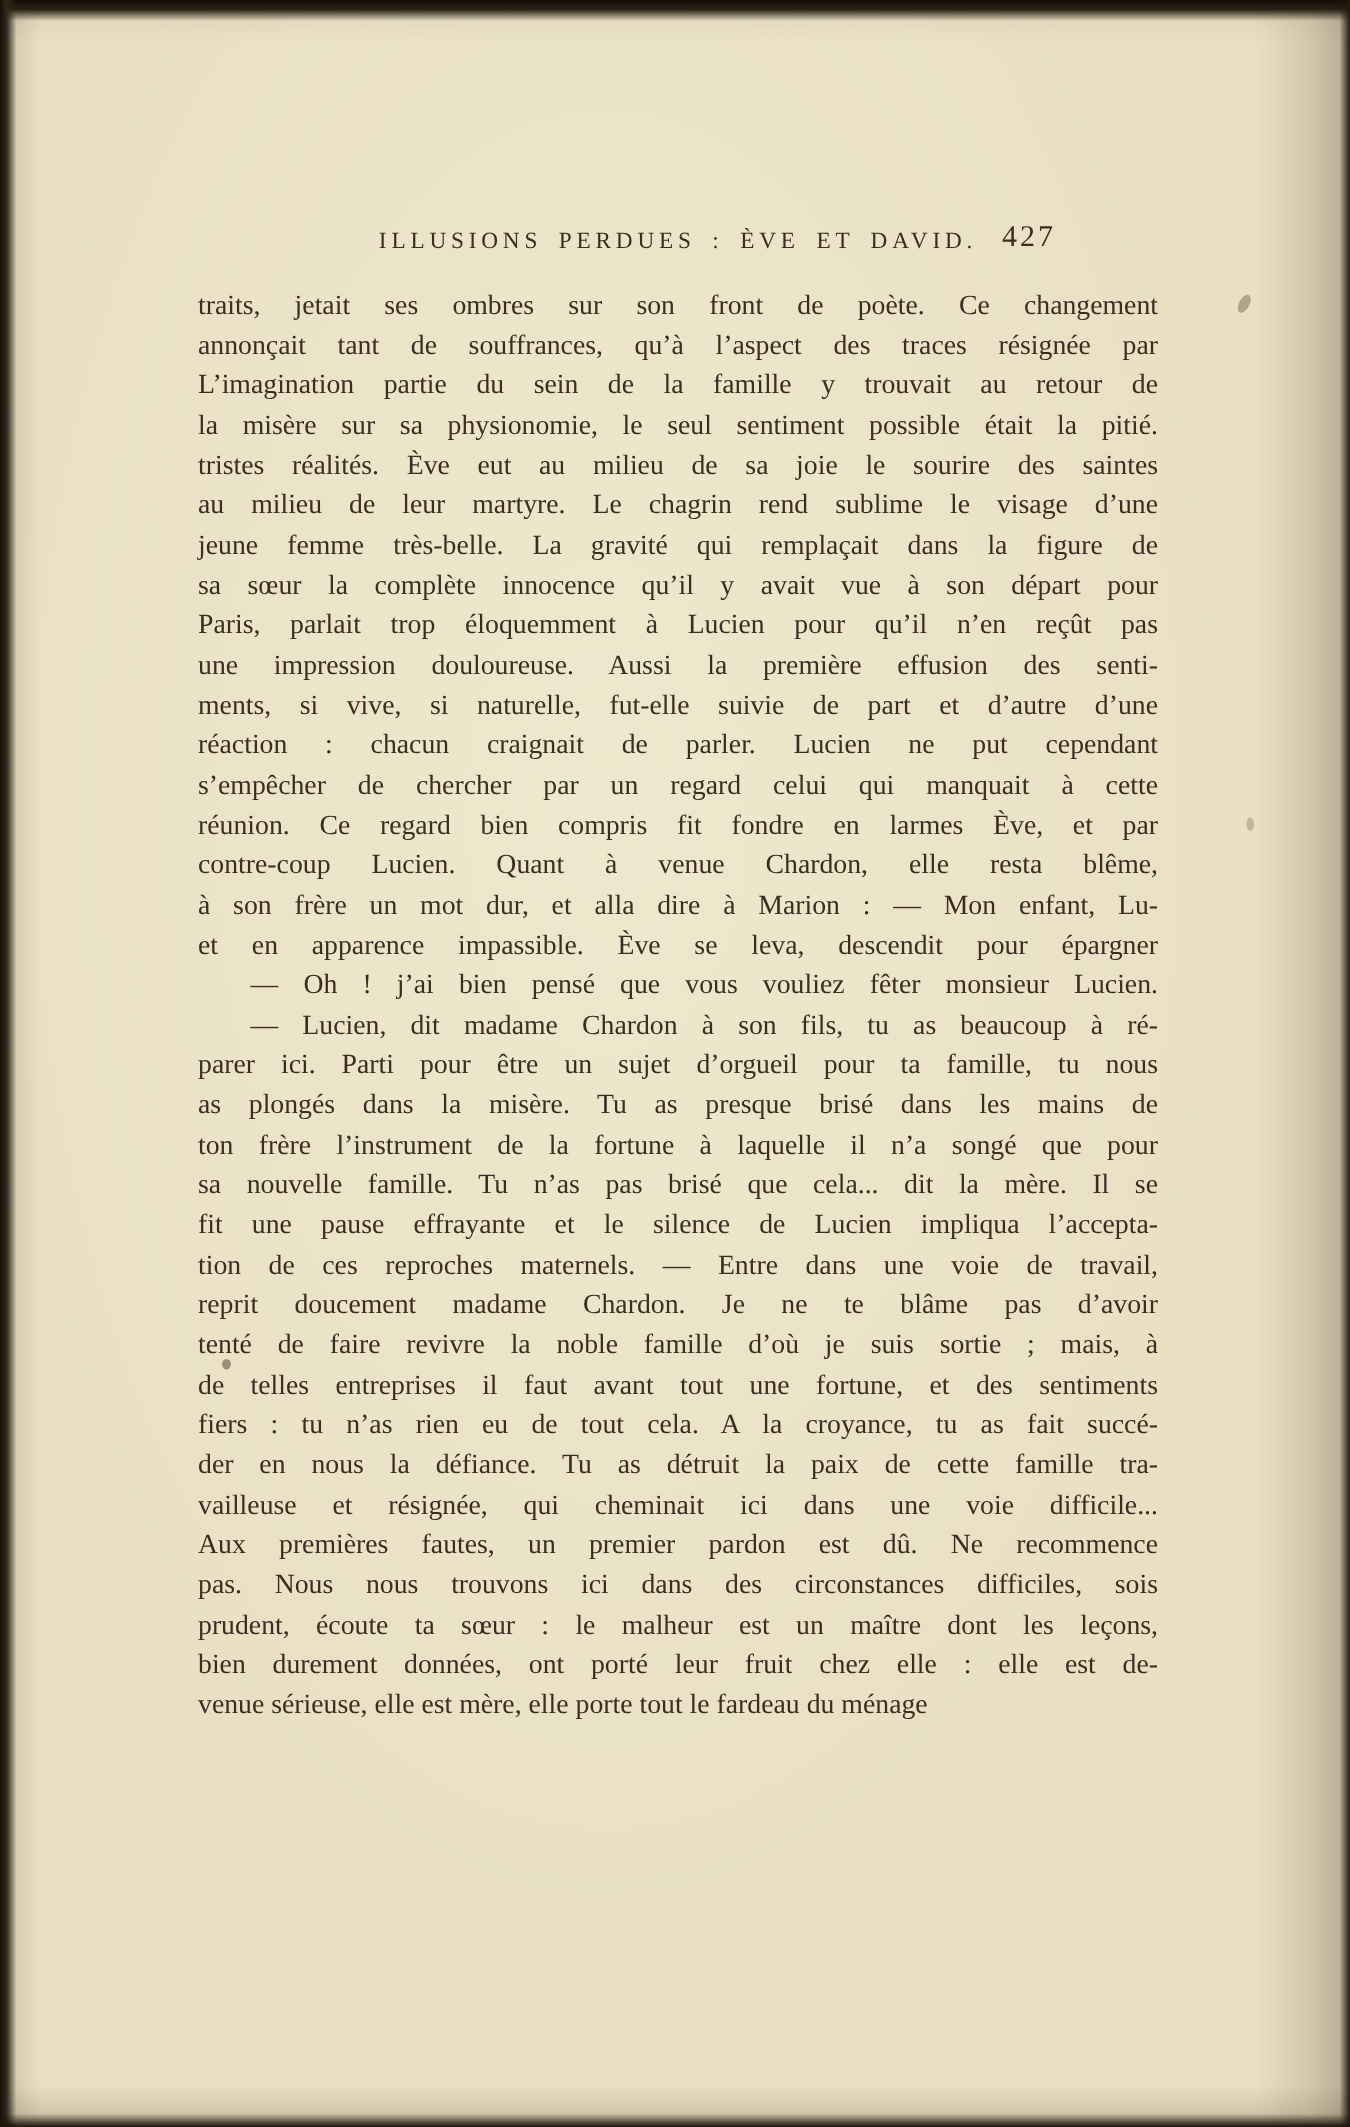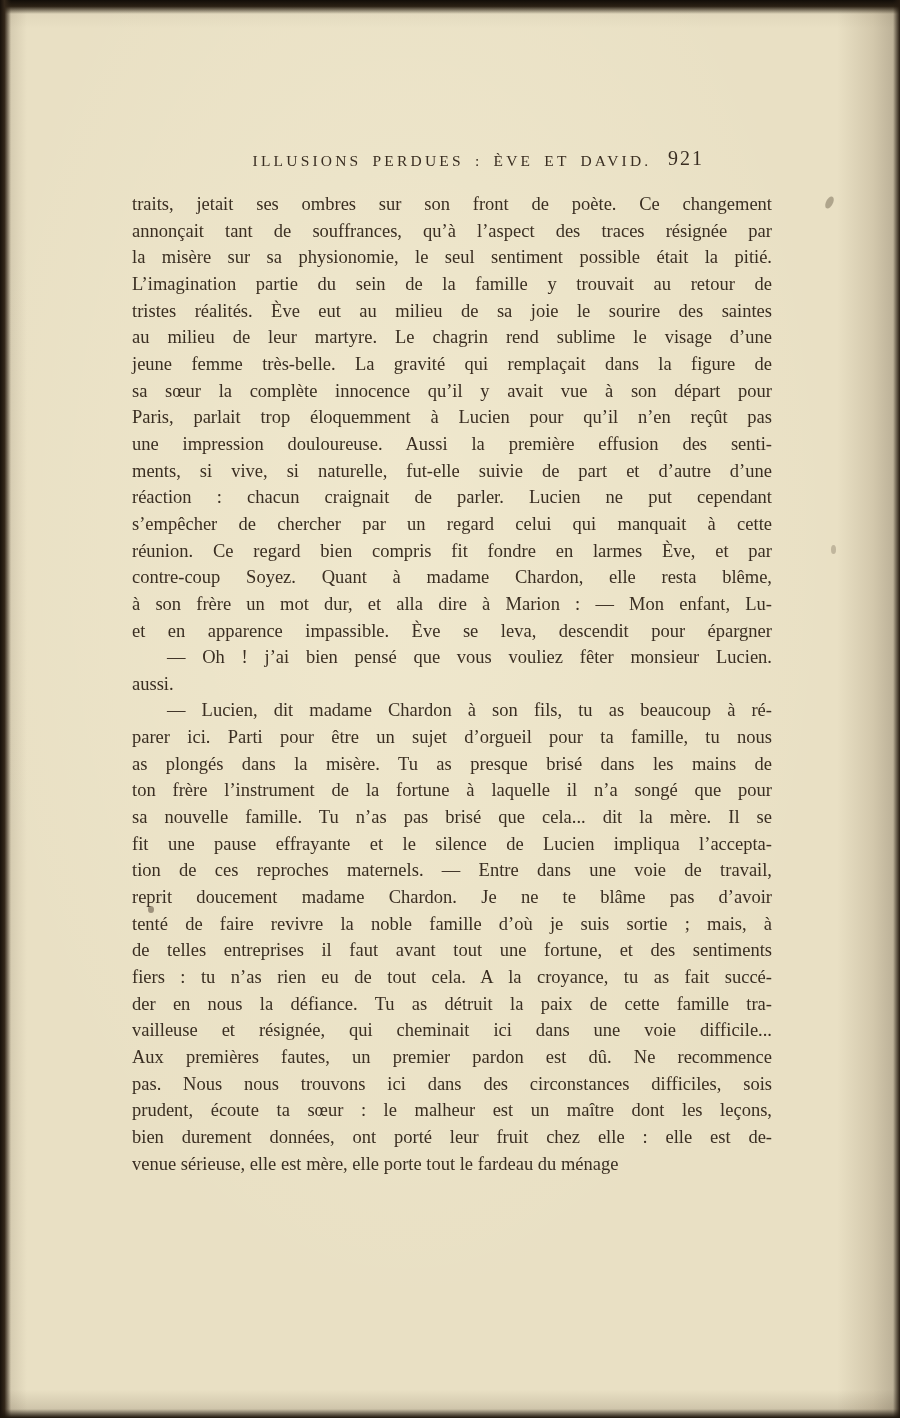--- a/index.html
+++ b/index.html
@@ -81,42 +81,41 @@
   <div class="edge left"></div>
   <div class="edge right"></div>
   <div class="edge bottom"></div>
   <div class="speck s1"></div>
   <div class="speck s2"></div>
   <div class="speck s3"></div>
 
   <div class="page">
     <div class="header">
       <span class="title">ILLUSIONS PERDUES : ÈVE ET DAVID.</span>
-      <span class="folio">921</span>
+      <span class="folio">427</span>
     </div>
     <div class="body-text" id="text-body">
         <div class="line">traits, jetait ses ombres sur son front de poète. Ce changement</div>
         <div class="line">annonçait tant de souffrances, qu’à l’aspect des traces résignée par</div>
+        <div class="line">L’imagination partie du sein de la famille y trouvait au retour de</div>
         <div class="line">la misère sur sa physionomie, le seul sentiment possible était la pitié.</div>
-        <div class="line">L’imagination partie du sein de la famille y trouvait au retour de</div>
         <div class="line">tristes réalités. Ève eut au milieu de sa joie le sourire des saintes</div>
         <div class="line">au milieu de leur martyre. Le chagrin rend sublime le visage d’une</div>
         <div class="line">jeune femme très-belle. La gravité qui remplaçait dans la figure de</div>
         <div class="line">sa sœur la complète innocence qu’il y avait vue à son départ pour</div>
         <div class="line">Paris, parlait trop éloquemment à Lucien pour qu’il n’en reçût pas</div>
         <div class="line">une impression douloureuse. Aussi la première effusion des senti-</div>
         <div class="line">ments, si vive, si naturelle, fut-elle suivie de part et d’autre d’une</div>
         <div class="line">réaction : chacun craignait de parler. Lucien ne put cependant</div>
         <div class="line">s’empêcher de chercher par un regard celui qui manquait à cette</div>
         <div class="line">réunion. Ce regard bien compris fit fondre en larmes Ève, et par</div>
-        <div class="line">contre-coup Soyez. Quant à madame Chardon, elle resta blême,</div>
+        <div class="line">contre-coup Lucien. Quant à venue Chardon, elle resta blême,</div>
         <div class="line">à son frère un mot dur, et alla dire à Marion : — Mon enfant, Lu-</div>
         <div class="line">et en apparence impassible. Ève se leva, descendit pour épargner</div>
         <div class="line indent">— Oh ! j’ai bien pensé que vous vouliez fêter monsieur Lucien.</div>
-        <div class="line last">aussi.</div>
         <div class="line indent">— Lucien, dit madame Chardon à son fils, tu as beaucoup à ré-</div>
         <div class="line">parer ici. Parti pour être un sujet d’orgueil pour ta famille, tu nous</div>
         <div class="line">as plongés dans la misère. Tu as presque brisé dans les mains de</div>
         <div class="line">ton frère l’instrument de la fortune à laquelle il n’a songé que pour</div>
         <div class="line">sa nouvelle famille. Tu n’as pas brisé que cela... dit la mère. Il se</div>
         <div class="line">fit une pause effrayante et le silence de Lucien impliqua l’accepta-</div>
         <div class="line">tion de ces reproches maternels. — Entre dans une voie de travail,</div>
         <div class="line">reprit doucement madame Chardon. Je ne te blâme pas d’avoir</div>
         <div class="line">tenté de faire revivre la noble famille d’où je suis sortie ; mais, à</div>
         <div class="line">de telles entreprises il faut avant tout une fortune, et des sentiments</div>

